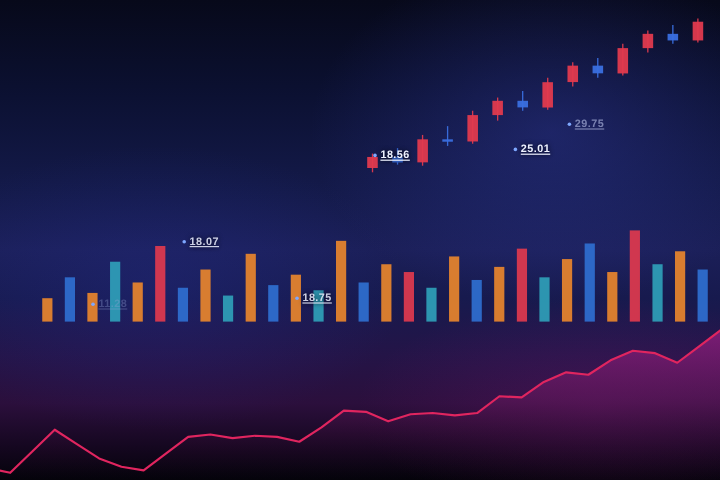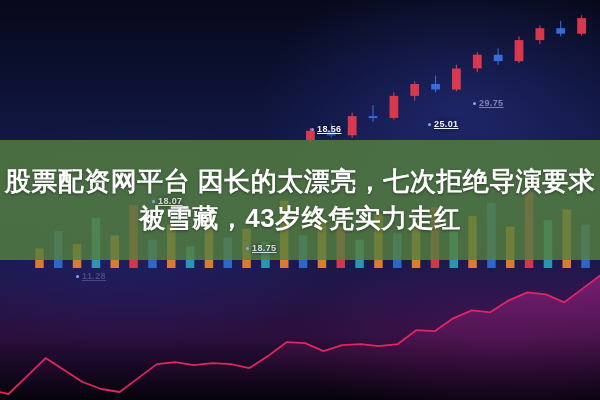--- a/index.html
+++ b/index.html
@@ -188,21 +188,17 @@
         <rect x="581.3" y="224.6" width="8.5" height="43.4" fill="#2f6fd0" opacity="0.92"></rect>
       </g>
   </svg>
 
   <div id="label-layer">
       <div class="price-tag" style="left: 311px; top: 124px;"><span class="dot"></span><span>18.56</span></div>
       <div class="price-tag" style="left: 392px; top: 119px; margin-left: 36px;"><span class="dot"></span><span>25.01</span></div>
       <div class="price-tag dim" style="left: 473px; top: 98px;"><span class="dot"></span><span>29.75</span></div>
       <div class="price-tag under" style="left: 152px; top: 196px;"><span class="dot"></span><span>18.07</span></div>
       <div class="price-tag under" style="left: 246px; top: 243px;"><span class="dot"></span><span>18.75</span></div>
-      <div class="price-tag faint" style="left: 76px; top: 271px;"><span class="dot"></span><span>11.28</span></div>
+      <div class="price-tag faint" style="left: 76px; top: 248px;"><span class="dot"></span><span>11.28</span></div>
     </div>
 
-  <div id="headline-band">
-    <div class="hl-line">股票配资网平台 因长的太漂亮，七次拒绝导演要求</div>
-    <div class="hl-line">被雪藏，43岁终凭实力走红</div>
-  </div>
 
 </div>
 
 </body></html>

